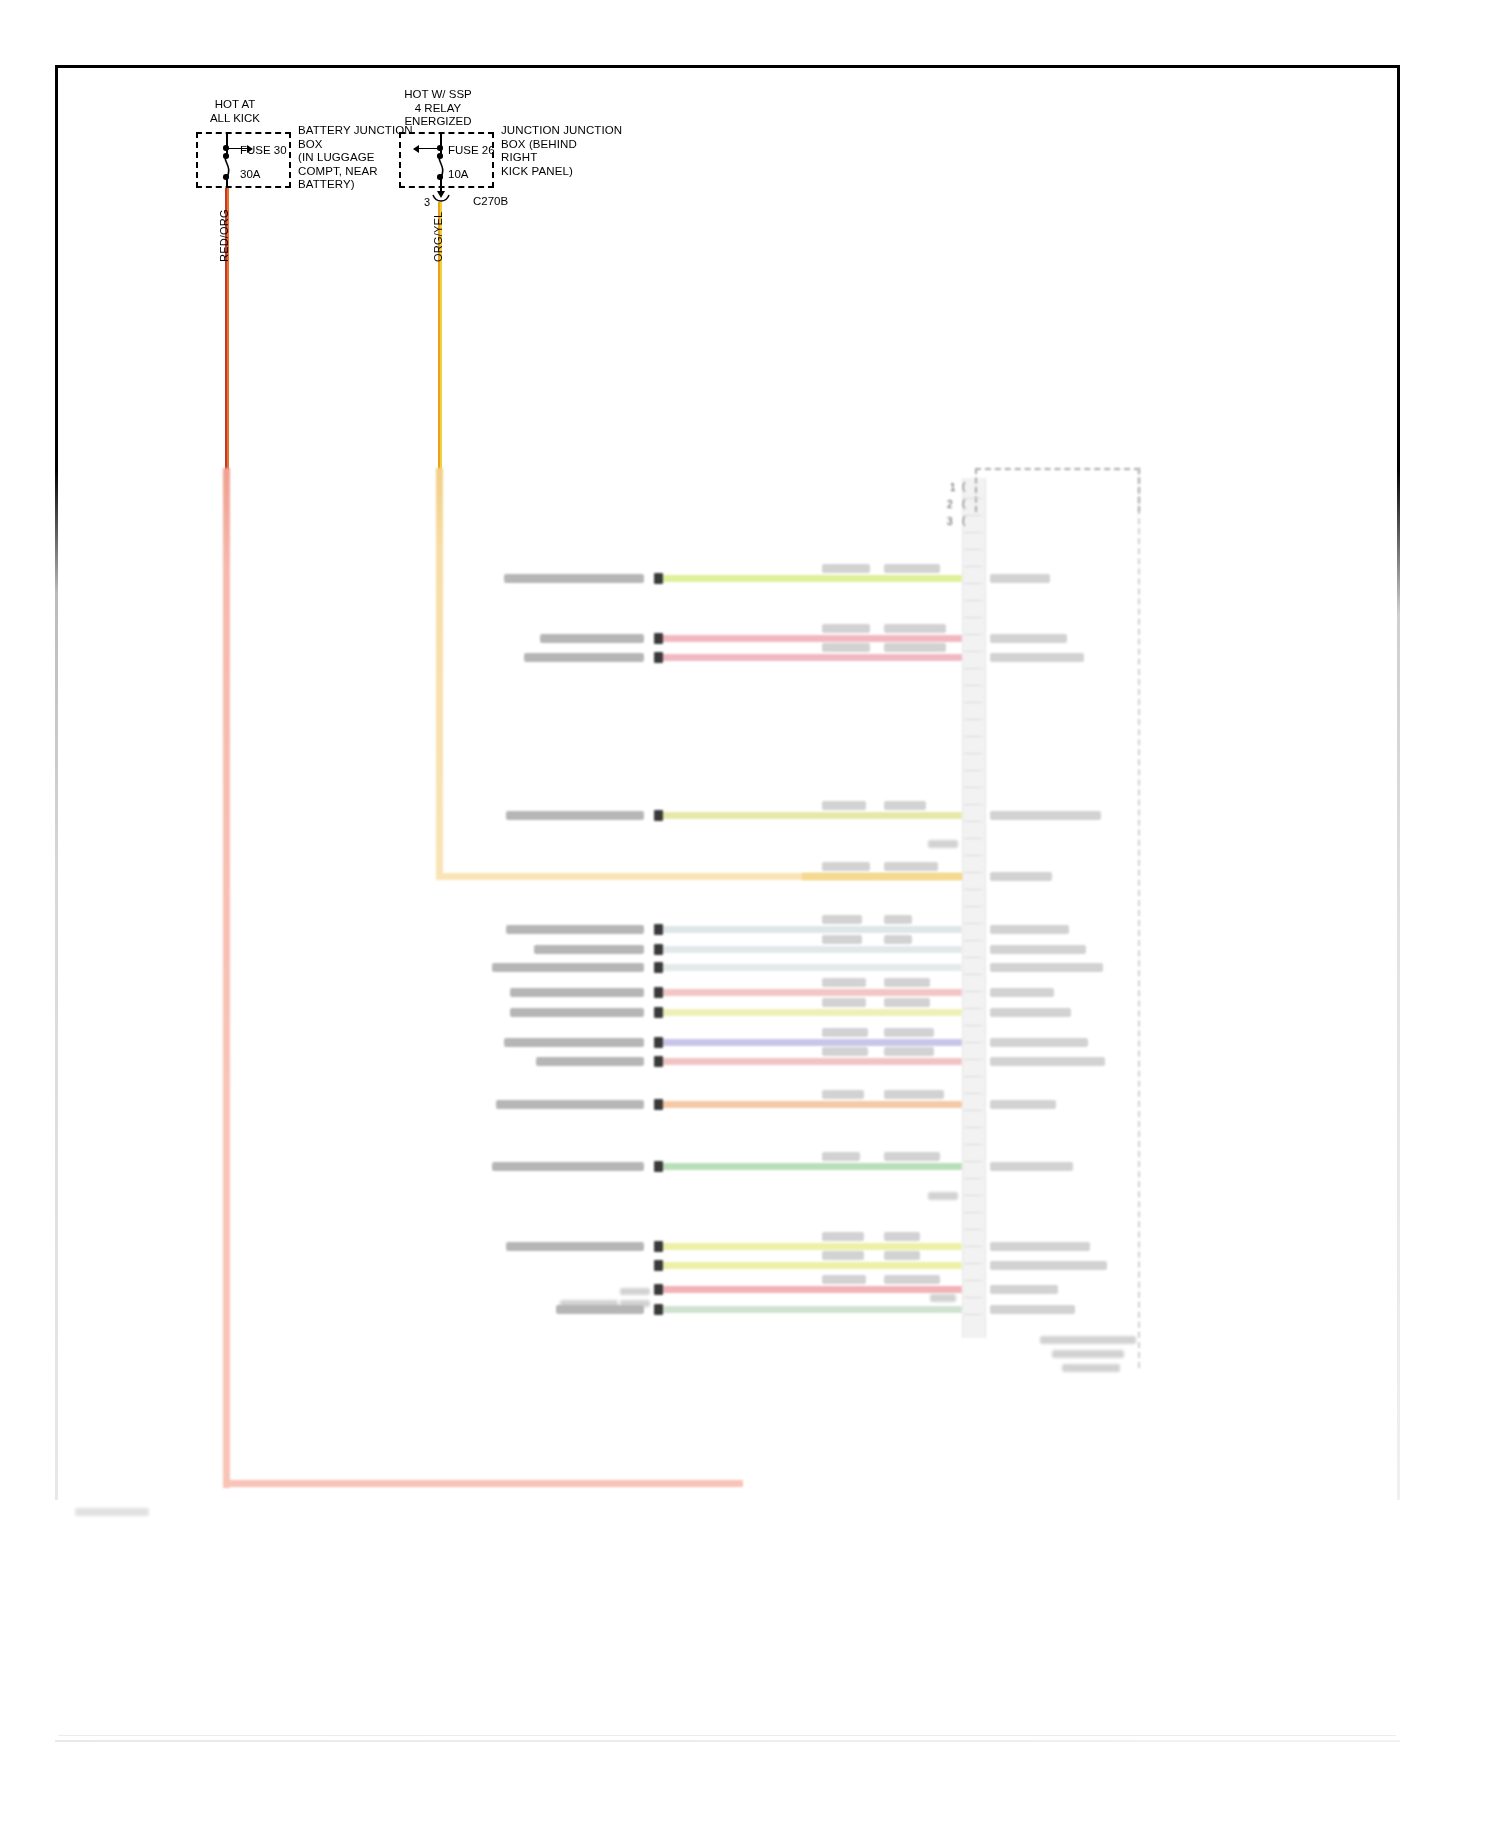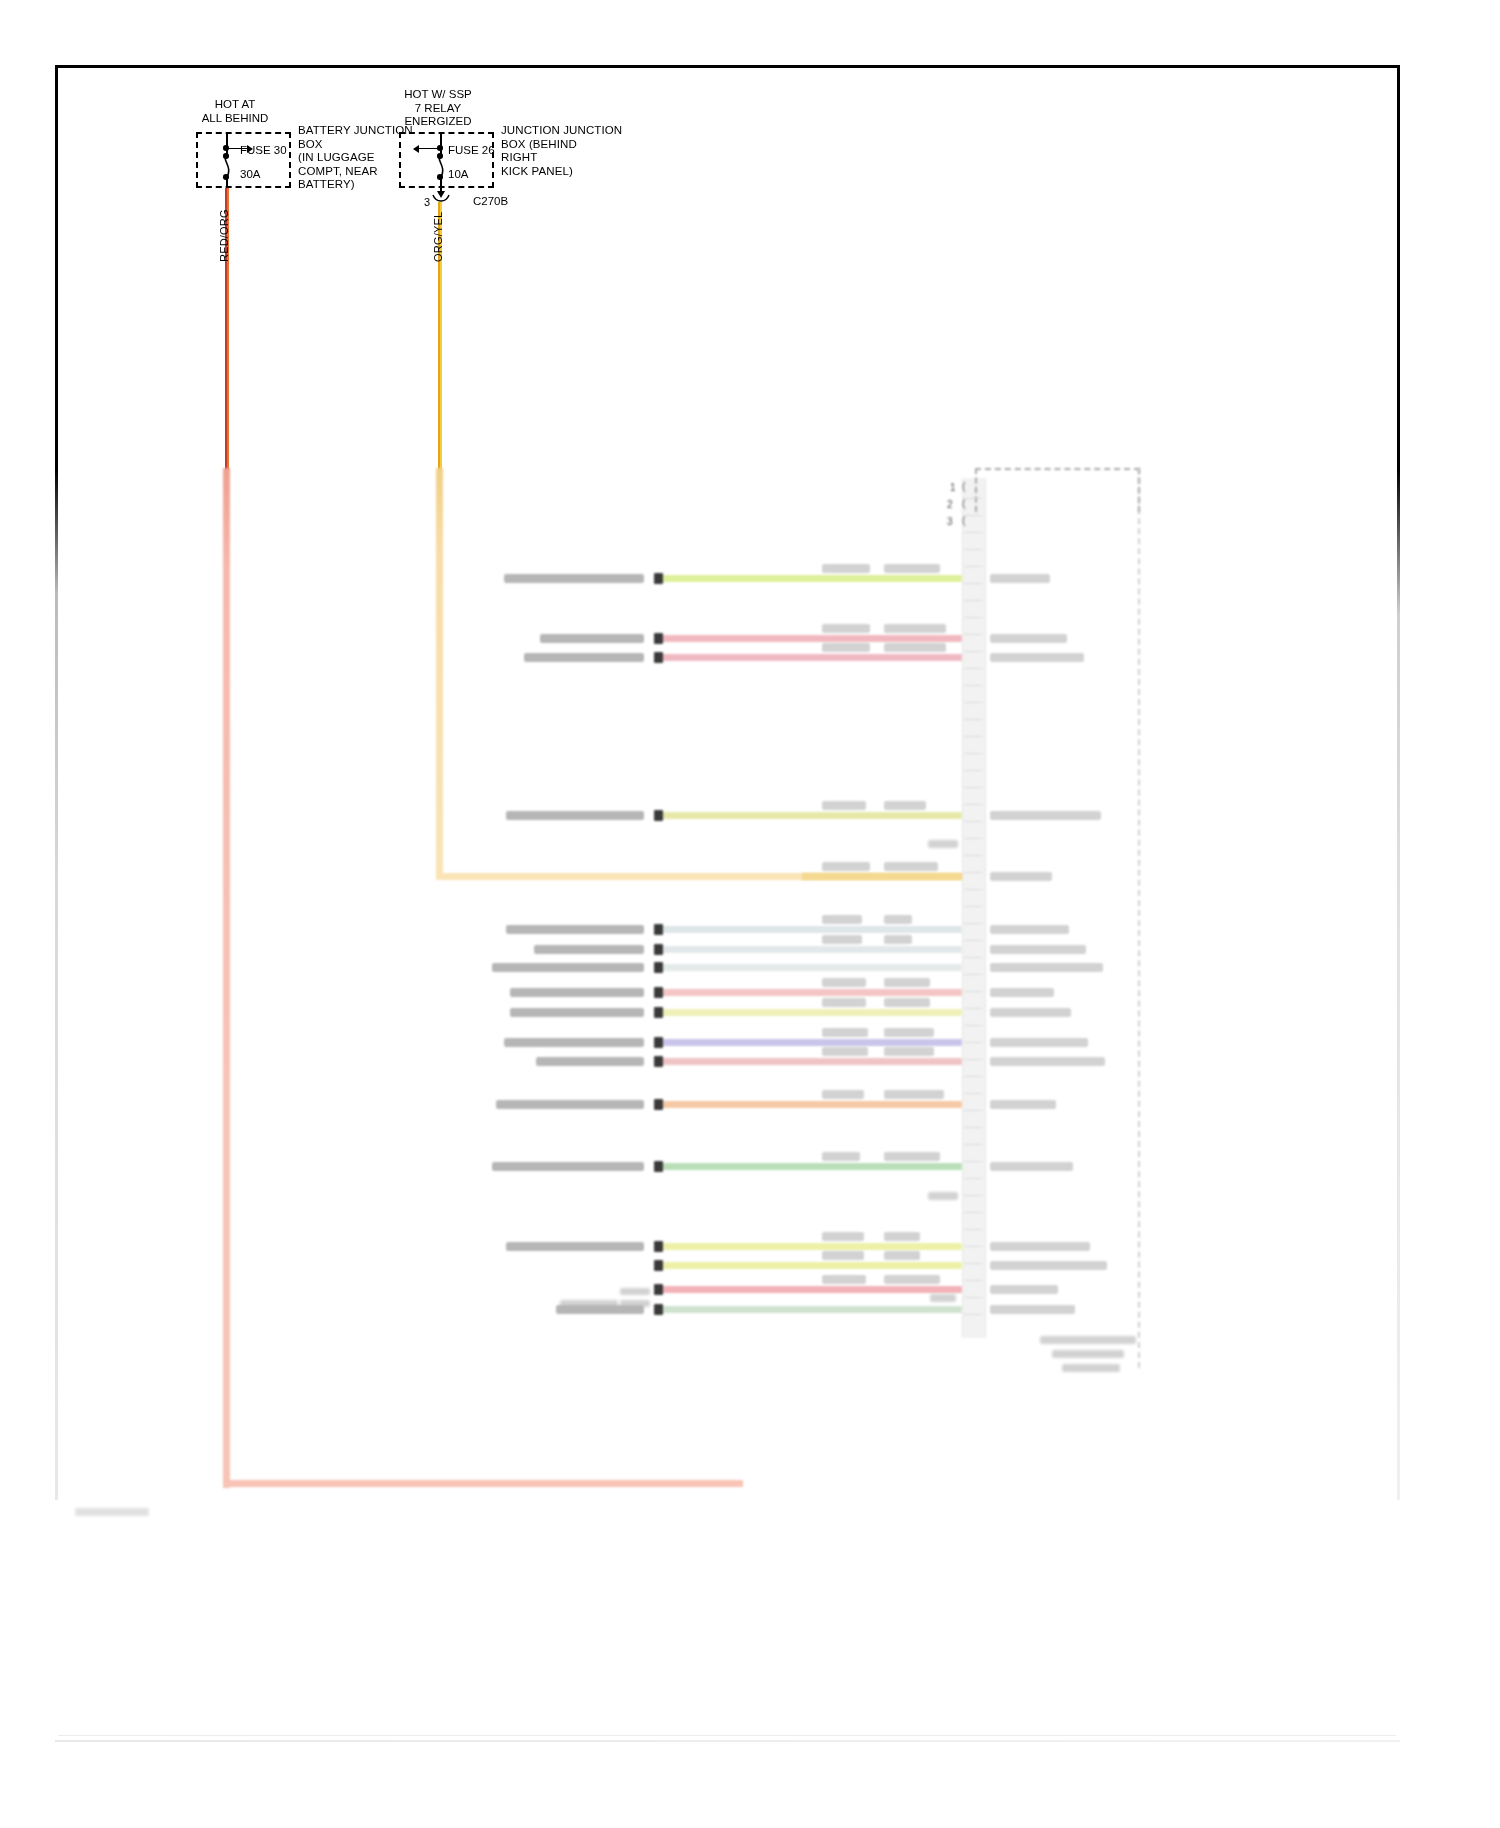--- a/index.html
+++ b/index.html
@@ -69,21 +69,21 @@
 
   <div class="frame-top"></div>
   <div class="frame-left"></div>
   <div class="frame-right"></div>
   <div class="frame-left-fade"></div>
   <div class="frame-right-fade"></div>
   <div class="frame-bottom"></div>
   <div class="frame-inner-bottom"></div>
 
   <div class="hot-label" style="left:180px;top:98px;width:110px;">HOT AT
-ALL BEHIND</div>
+ALL KICK</div>
 
   <div class="dashbox" style="left:196px;top:132px;width:95px;height:56px;"></div>
 
   <div class="vline" style="left:226px;top:132px;height:17px;"></div>
   <div class="dot" style="left:223px;top:145px;"></div>
   <div class="arrow-r" style="left:228px;top:147.5px;width:24px;"></div>
   <div class="vline" style="left:226px;top:150px;height:6px;"></div>
   <div class="dot" style="left:223px;top:153px;"></div>
   <svg class="fuse-sq" style="left:219px;top:155px;" width="18" height="22" viewBox="0 0 18 22">
     <path d="M8 0 C 2 5, 14 11, 8 22" stroke="#000" stroke-width="1.6" fill="none"></path>
@@ -96,21 +96,21 @@
 BOX
 (IN LUGGAGE
 COMPT, NEAR
 BATTERY)</div>
 
   <div class="vline" style="left:226px;top:177px;height:14px;"></div>
   <div class="wire wire-redorg" style="left:224.5px;top:188px;width:4px;height:282px;"></div>
   <div class="wcolor" style="left:218px;top:262px;">RED/ORG</div>
 
   <div class="hot-label" style="left:383px;top:88px;width:110px;">HOT W/ SSP
-7 RELAY
+4 RELAY
 ENERGIZED</div>
 
   <div class="dashbox" style="left:399px;top:132px;width:95px;height:56px;"></div>
 
   <div class="vline" style="left:440px;top:132px;height:17px;"></div>
   <div class="dot" style="left:437px;top:145px;"></div>
   <div class="arrow-l" style="left:414px;top:147.5px;width:24px;"></div>
   <div class="vline" style="left:440px;top:150px;height:6px;"></div>
   <div class="dot" style="left:437px;top:153px;"></div>
   <svg class="fuse-sq" style="left:433px;top:155px;" width="18" height="22" viewBox="0 0 18 22">

